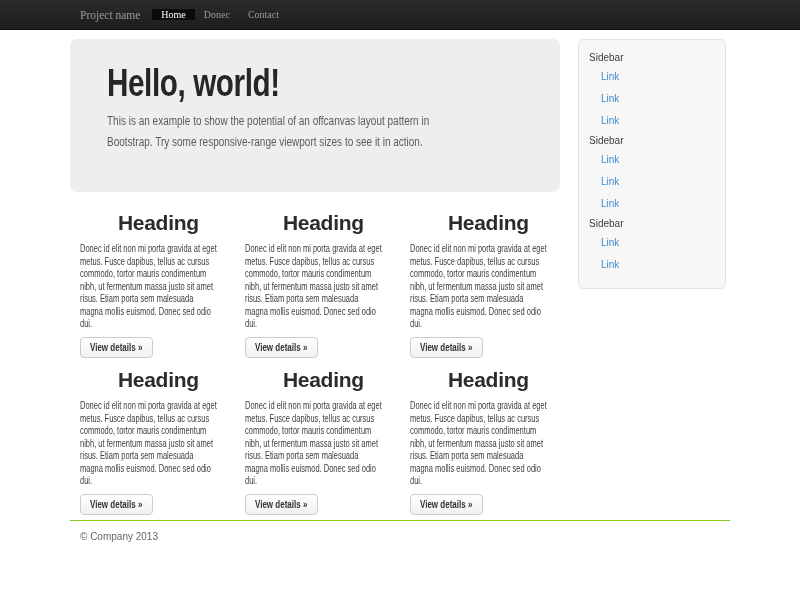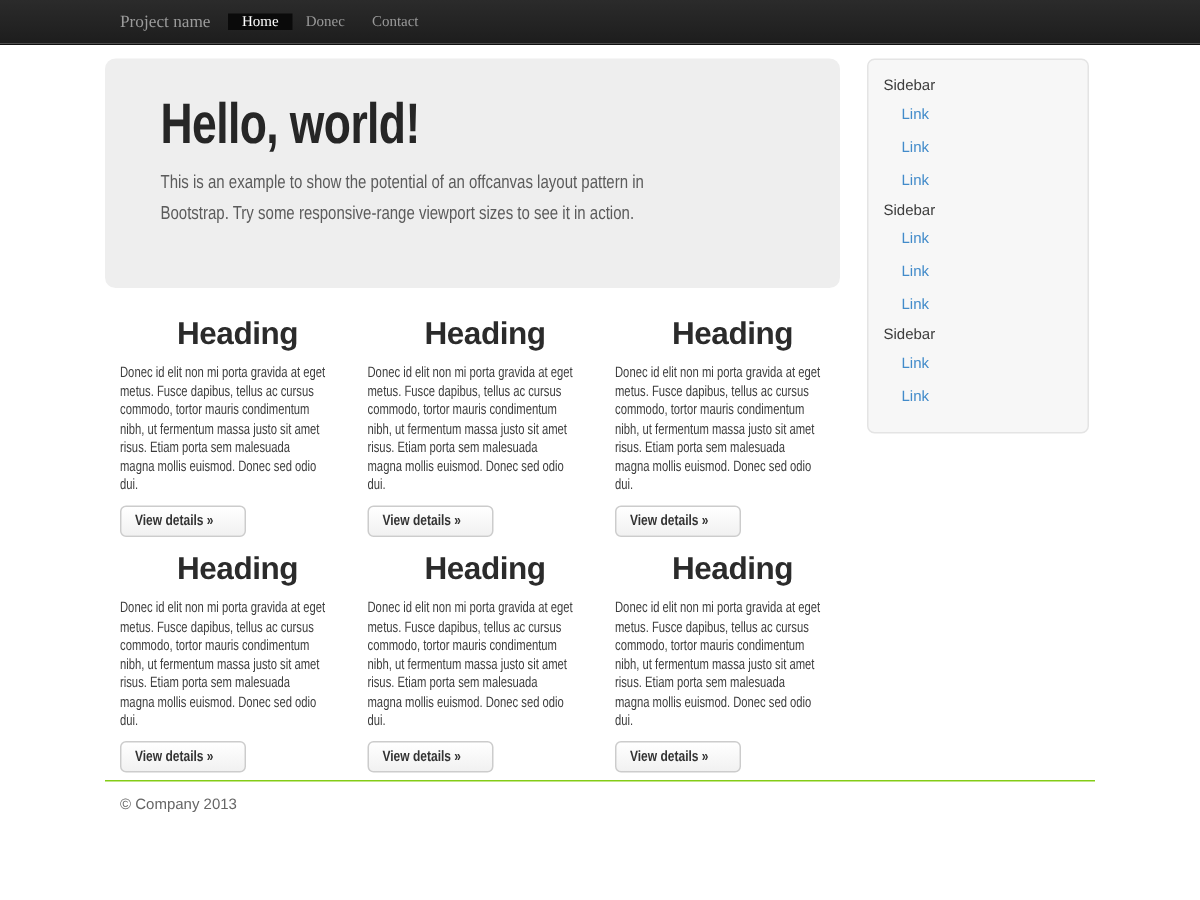--- a/index.html
+++ b/index.html
@@ -69,21 +69,21 @@
   .card h2 {
     font-size:21px; line-height:23px; font-weight:bold; color:#2b2b2b;
     letter-spacing:-.3px; margin-bottom:9px; white-space:nowrap;margin-left:38px;
   }
   .card p {
     width:215px; font-size:10px; line-height:12.5px; color:#3d3d3d;
     white-space:pre-line; margin-bottom:6px;
     transform:scaleX(.75); transform-origin:0 0;
   }
   .btn {
-    display:block; width:84px; height:21px; text-align:left;
+    display:block; width:73px; height:21px; text-align:left;
     background:linear-gradient(#ffffff,#f1f1f1);
     border:1px solid #ccc; border-radius:4px; cursor:pointer;
     font-family:"Liberation Sans", sans-serif;
     font-size:10px; font-weight:bold; color:#333; line-height:19px;
     padding:0 0 0 9px; white-space:nowrap;
   }
   .btn .lbl { display:inline-block; transform:scaleX(.8); transform-origin:0 50%; }
 
   
   .footer {

